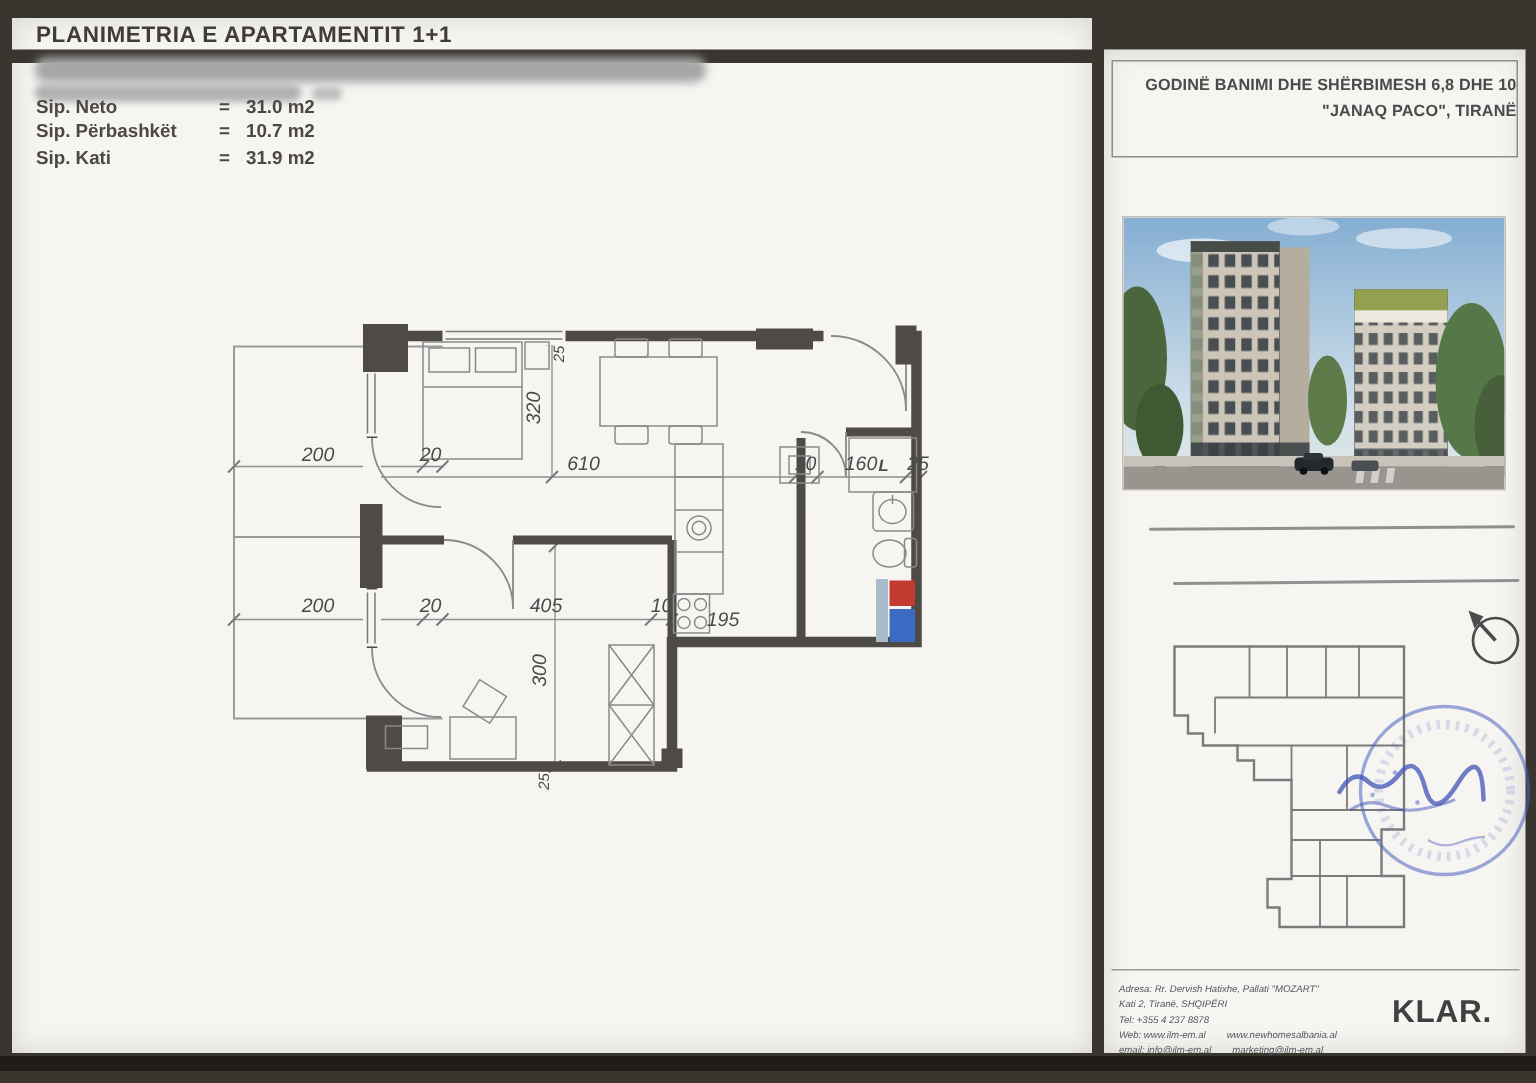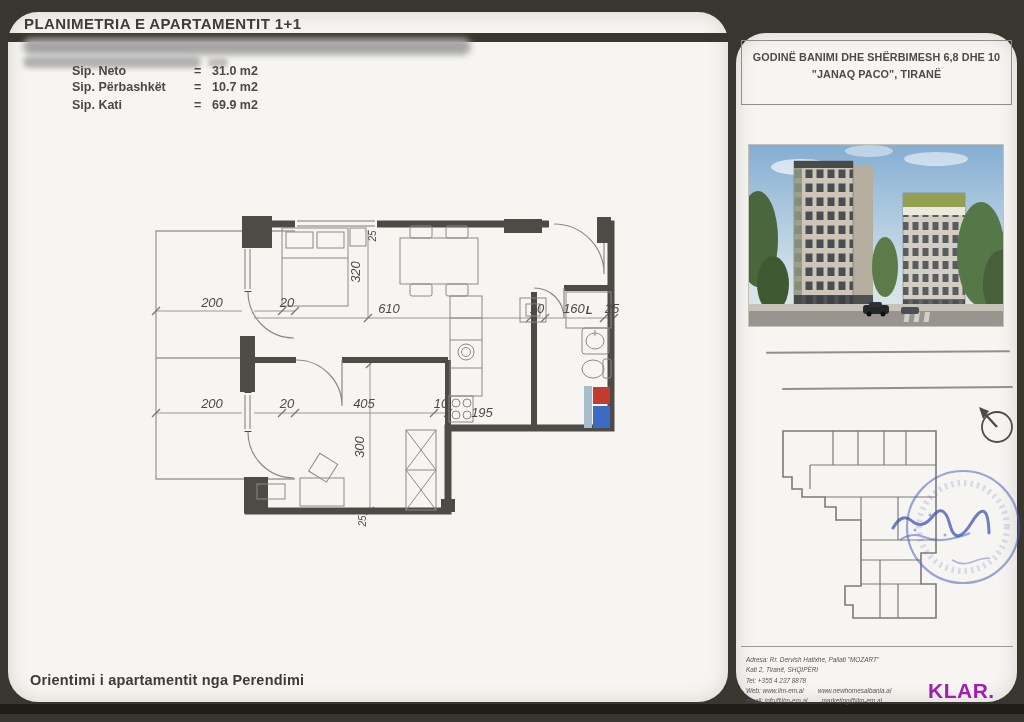--- a/index.html
+++ b/index.html
@@ -1,38 +1,38 @@
 <!DOCTYPE html>
 <html><head>
 <meta charset="utf-8">
 <style>
   html,body{margin:0;padding:0;background:#2b2824;}
   .scan{position:relative;width:1024px;height:722px;background:#39352f;overflow:hidden;
         font-family:"Liberation Sans",sans-serif;}
   .bottom-strip{position:absolute;left:0;top:704px;width:1024px;height:10px;background:#201d19;}
-  .paper{position:absolute;background:#f6f5f2;box-shadow:inset 0 0 18px rgba(120,115,105,.25);border-radius:30px;}
+  .paper{position:absolute;background:#f6f5f2;box-shadow:inset 0 0 18px rgba(120,115,105,.25);}
   .paper-left{left:8px;top:12px;width:720px;height:690px;}
   .paper-right{left:736px;top:33px;width:281px;height:669px;}
   .page-title{position:absolute;left:16px;top:3px;font-size:15px;font-weight:bold;
         color:#403c38;letter-spacing:.4px;white-space:nowrap;}
   .dark-band{position:absolute;left:0;top:21px;width:720px;height:9px;background:#39352f;}
   .blur1{position:absolute;left:15px;top:26px;width:448px;height:17px;background:#a6a6a6;
         border-radius:9px;filter:blur(3px);}
   .blur2{position:absolute;left:15px;top:44px;width:178px;height:12px;background:#b1b1b1;
         border-radius:6px;filter:blur(2.5px);}
   .blur3{position:absolute;left:200px;top:46px;width:20px;height:9px;background:#bdbdbd;
         border-radius:4px;filter:blur(2px);}
   .area-row{position:absolute;left:16px;font-size:12.5px;font-weight:bold;color:#4c4945;width:280px;}
-  .area-label{display:inline-block;width:122px;margin-left:48px;}
+  .area-label{display:inline-block;width:122px;}
   .area-eq{display:inline-block;width:18px;}
   .plan-wrap{position:absolute;left:132px;top:193px;width:530px;height:370px;font-style:italic;}
   .orientation-note{position:absolute;left:22px;top:660px;font-size:14.5px;font-weight:bold;
         color:#3f3b38;letter-spacing:.2px;}
   .hdr-box{position:absolute;left:5px;top:7px;width:269px;height:55px;border:1px solid #8d8d8d;
-        padding-top:8px;text-align:center;font-size:10.8px;font-weight:bold;color:#4b4b4b;
+        padding-top:8px;text-align:right;font-size:10.8px;font-weight:bold;color:#4b4b4b;
         line-height:1.55;letter-spacing:.1px;}
   .photo{position:absolute;left:13px;top:112px;width:254px;height:181px;outline:1px solid #c3c0b9;}
   .sep1{position:absolute;left:30px;top:318px;width:244px;height:2px;background:#8f8f8f;
         transform:rotate(-.4deg);border-radius:2px;}
   .sep2{position:absolute;left:46px;top:354px;width:231px;height:1.5px;background:#909090;
         transform:rotate(-.5deg);border-radius:2px;}
   .siteplan{position:absolute;left:38px;top:368px;width:250px;height:242px;}
   .addr-border{position:absolute;left:5px;top:613px;width:272px;height:1px;background:#9a9a9a;}
   .addr{position:absolute;left:10px;top:622px;font-size:6.4px;font-style:italic;color:#55555c;
         line-height:1.6;white-space:nowrap;}
@@ -53,21 +53,21 @@
     <div class="blur2"></div>
     <div class="blur3"></div>
 
     <div class="area-row" style="top:52px">
       <span class="area-label">Sip. Neto</span><span class="area-eq">=</span><span>31.0 m2</span>
     </div>
     <div class="area-row" style="top:68px">
       <span class="area-label">Sip. Përbashkët</span><span class="area-eq">=</span><span>10.7 m2</span>
     </div>
     <div class="area-row" style="top:86px">
-      <span class="area-label">Sip. Kati</span><span class="area-eq">=</span><span>69.9 m2</span>
+      <span class="area-label">Sip. Kati</span><span class="area-eq">=</span><span>31.9 m2</span>
     </div>
 
     <div class="plan-wrap">
       <svg width="530" height="370" viewBox="140 205 530 370">
 
         <g stroke="#9a9a9a" stroke-width="1.3" fill="none">
           <path d="M295,231 H156 V479 H295"></path>
           <path d="M156,358 H248"></path>
         </g>
 
@@ -187,21 +187,20 @@
           <text x="482" y="417">195</text>
           <text x="360" y="272" transform="rotate(-90 360 272)">320</text>
           <text x="364" y="447" transform="rotate(-90 364 447)">300</text>
           <text x="376" y="236" font-size="10" transform="rotate(-90 376 236)">25</text>
           <text x="366" y="521" font-size="10" transform="rotate(-90 366 521)">25</text>
           <text x="589" y="314" font-size="11" font-weight="bold">L</text>
         </g>
       </svg>
     </div>
 
-    <div class="orientation-note">Orientimi i apartamentit nga Perendimi</div>
   </div>
 
   <div class="paper paper-right">
     <div class="hdr-box">
       <div>GODINË BANIMI DHE SHËRBIMESH 6,8 DHE 10</div>
       <div>"JANAQ PACO", TIRANË</div>
     </div>
 
     <div class="photo">
       <svg width="254" height="181" viewBox="748 146 254 181">
@@ -291,15 +290,15 @@
     </div>
 
     <div class="addr-border"></div>
     <div class="addr">
       <div>Adresa: Rr. Dervish Hatixhe, Pallati "MOZART"</div>
       <div>Kati 2, Tiranë, SHQIPËRI</div>
       <div>Tel: +355 4 237 8878</div>
       <div><span>Web: www.ilm-em.al</span><span class="gap"></span><span>www.newhomesalbania.al</span></div>
       <div><span>email: info@ilm-em.al</span><span class="gap"></span><span>marketing@ilm-em.al</span></div>
     </div>
-    <div class="klar-logo" style="color: #a21caf; margin-top: 16px;">KLAR.</div>
+    <div class="klar-logo" style="color: #404040;">KLAR.</div>
   </div>
 </div>
 
 </body></html>

